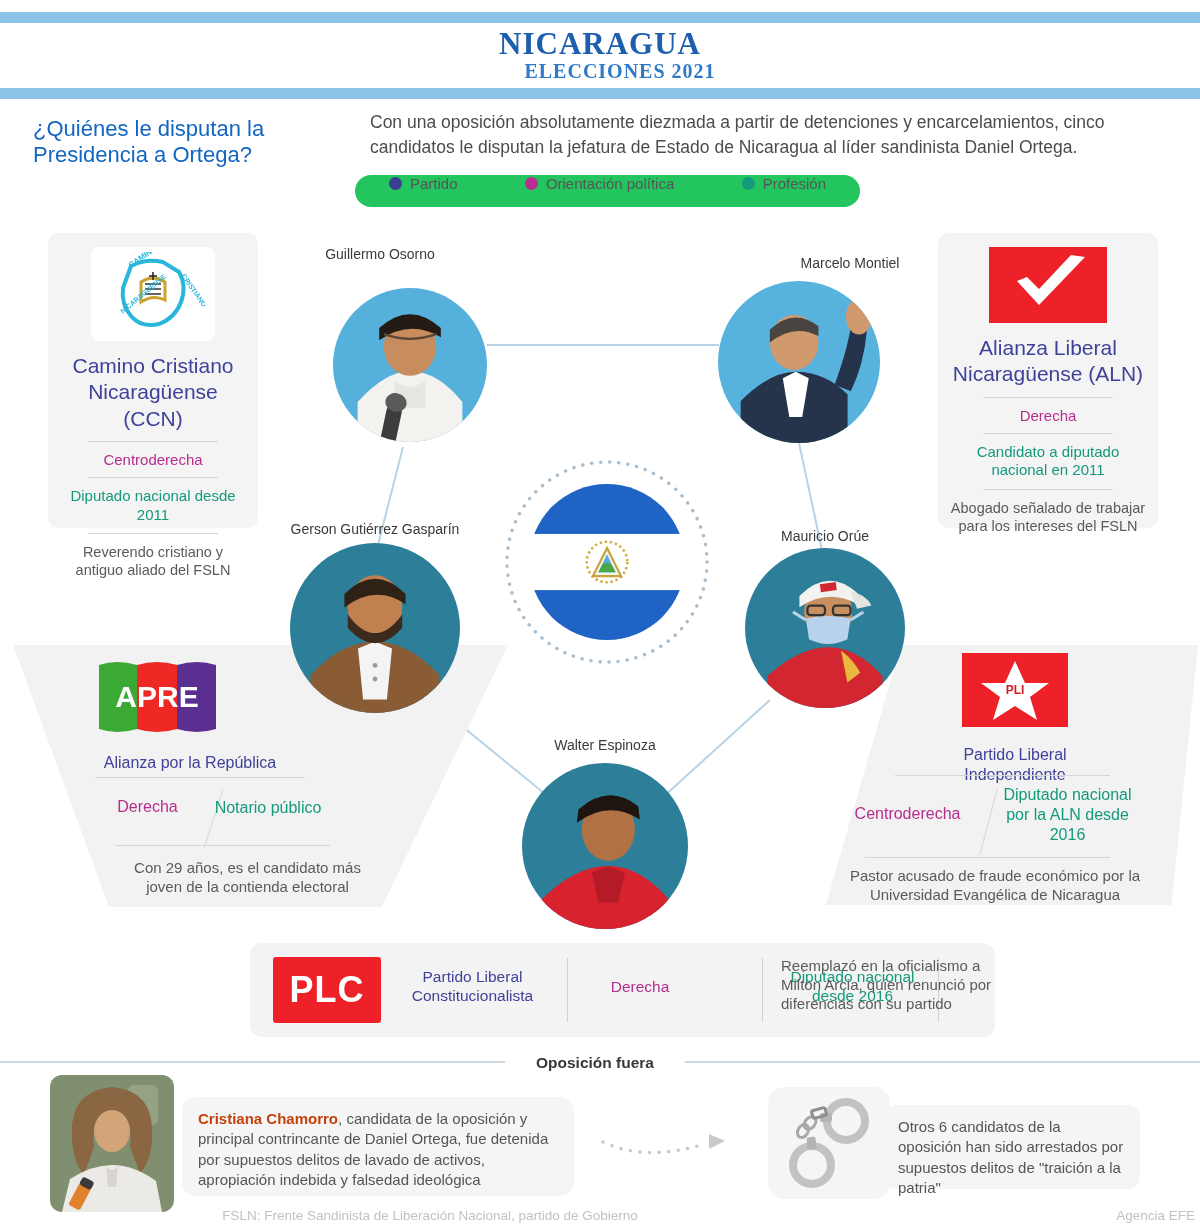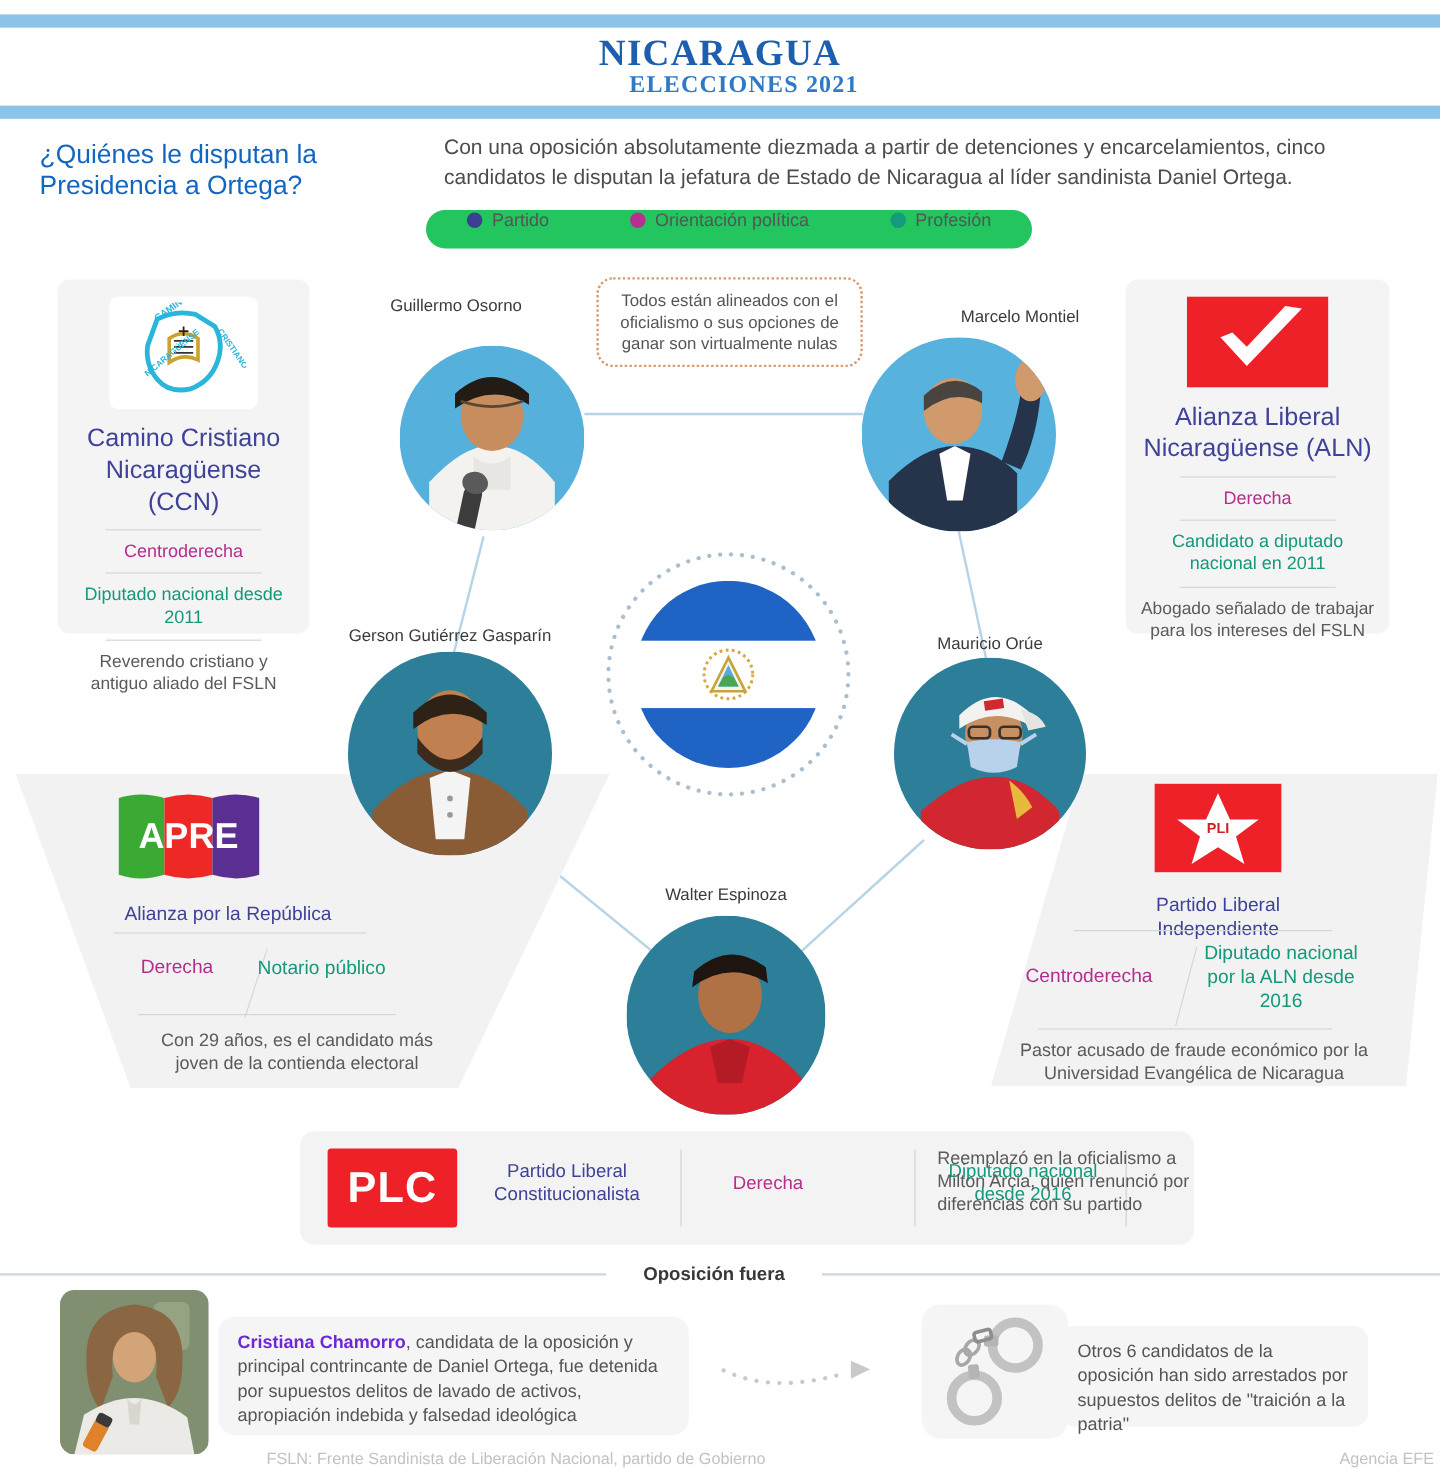--- a/index.html
+++ b/index.html
@@ -45,21 +45,21 @@
   .plcbar{position:absolute;left:250px;top:943px;width:745px;height:94px;background:#f3f3f3;border-radius:12px;}
   .plc-logo{position:absolute;left:23px;top:14px;width:108px;height:66px;background:#ee2128;border-radius:3px;
     display:flex;align-items:center;justify-content:center;color:#fff;font-weight:bold;font-size:36px;letter-spacing:1px;}
   .vdiv{position:absolute;top:15px;width:1px;height:64px;background:#d2d2d2;}
   
   .oline{position:absolute;left:0;top:1061px;width:1200px;height:2px;background:#ccd8e2;}
   .olabel{position:absolute;left:505px;top:1052px;width:180px;background:#fff;text-align:center;
     font-size:15.5px;font-weight:bold;color:#383838;padding:2px 0;}
   .graybox{position:absolute;background:#f5f5f5;border-radius:14px;box-sizing:border-box;}
   .chamorro-text{padding:12px 16px;font-size:15px;color:#555;line-height:1.35;}
-  .chamorro-text b{color:#6d28d9;}
+  .chamorro-text b{color:#c2410c;}
   .others-text{padding:12px 14px;font-size:15px;color:#555;line-height:1.35;}
   .footer{position:absolute;font-size:13.5px;color:#c2c2c2;}
   .apre-note{text-align:center;}
 </style>
 </head>
 <body>
 
 <div id="canvas">
 
   <div class="bar" style="top:12px"></div>
@@ -153,21 +153,20 @@
     </svg>
     <div class="party">Alianza Liberal Nicaragüense (ALN)</div>
     <hr class="divider">
     <div class="orient">Derecha</div>
     <hr class="divider">
     <div class="prof">Candidato a diputado nacional en 2011</div>
     <hr class="divider">
     <div class="gnote">Abogado señalado de trabajar para los intereses del FSLN</div>
   </div>
 
-  <div class="notebox">Todos están alineados con el oficialismo o sus opciones de ganar son virtualmente nulas</div>
 
   <div class="cname" style="left:285px;top:246px;width:190px">Guillermo Osorno</div>
   <div class="cname" style="left:755px;top:255px;width:190px">Marcelo Montiel</div>
   <div class="cname" style="left:250px;top:521px;width:250px">Gerson Gutiérrez Gasparín</div>
   <div class="cname" style="left:735px;top:528px;width:180px">Mauricio Orúe</div>
   <div class="cname" style="left:515px;top:737px;width:180px">Walter Espinoza</div>
 
   <div class="photo" style="left:333px;top:288px;width:154px;height:154px">
     <svg viewBox="0 0 100 100">
       <rect width="100" height="100" fill="#55b0db"></rect>

